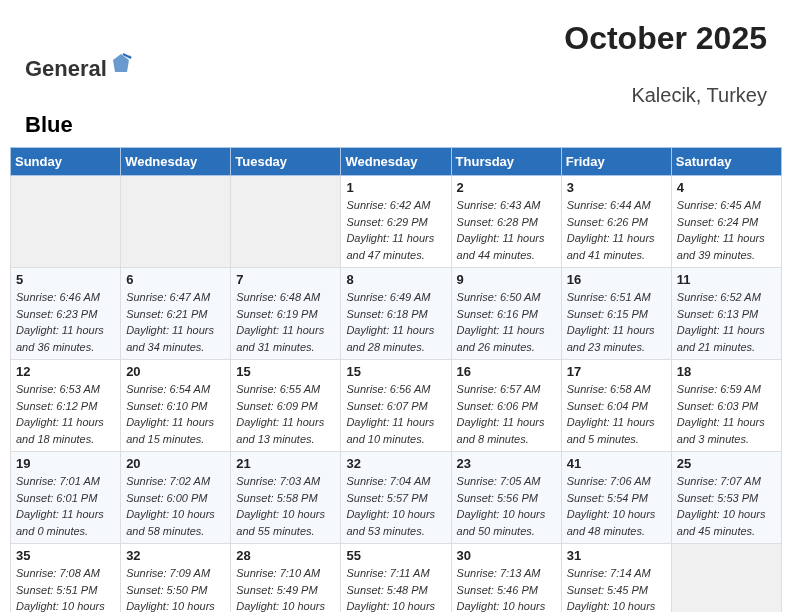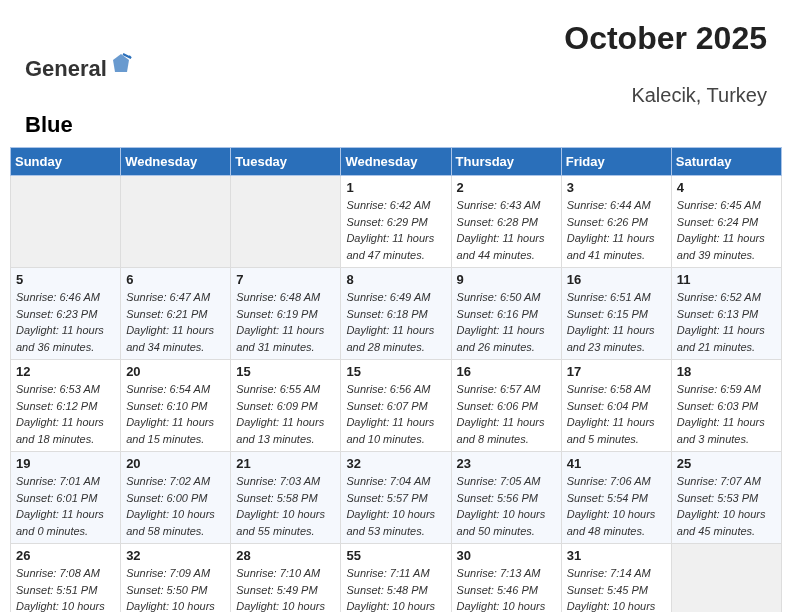--- a/index.html
+++ b/index.html
@@ -233,21 +233,21 @@
           <div class="day-number">41</div>
           <div class="day-info">Sunrise: 7:06 AM<br>Sunset: 5:54 PM<br>Daylight: 10 hours and 48 minutes.</div>
         </td>
         <td>
           <div class="day-number">25</div>
           <div class="day-info">Sunrise: 7:07 AM<br>Sunset: 5:53 PM<br>Daylight: 10 hours and 45 minutes.</div>
         </td>
       </tr>
       <tr>
         <td>
-          <div class="day-number">26</div>
+          <div class="day-number">35</div>
           <div class="day-info">Sunrise: 7:08 AM<br>Sunset: 5:51 PM<br>Daylight: 10 hours and 43 minutes.</div>
         </td>
         <td>
           <div class="day-number">32</div>
           <div class="day-info">Sunrise: 7:09 AM<br>Sunset: 5:50 PM<br>Daylight: 10 hours and 40 minutes.</div>
         </td>
         <td>
           <div class="day-number">28</div>
           <div class="day-info">Sunrise: 7:10 AM<br>Sunset: 5:49 PM<br>Daylight: 10 hours and 38 minutes.</div>
         </td>

